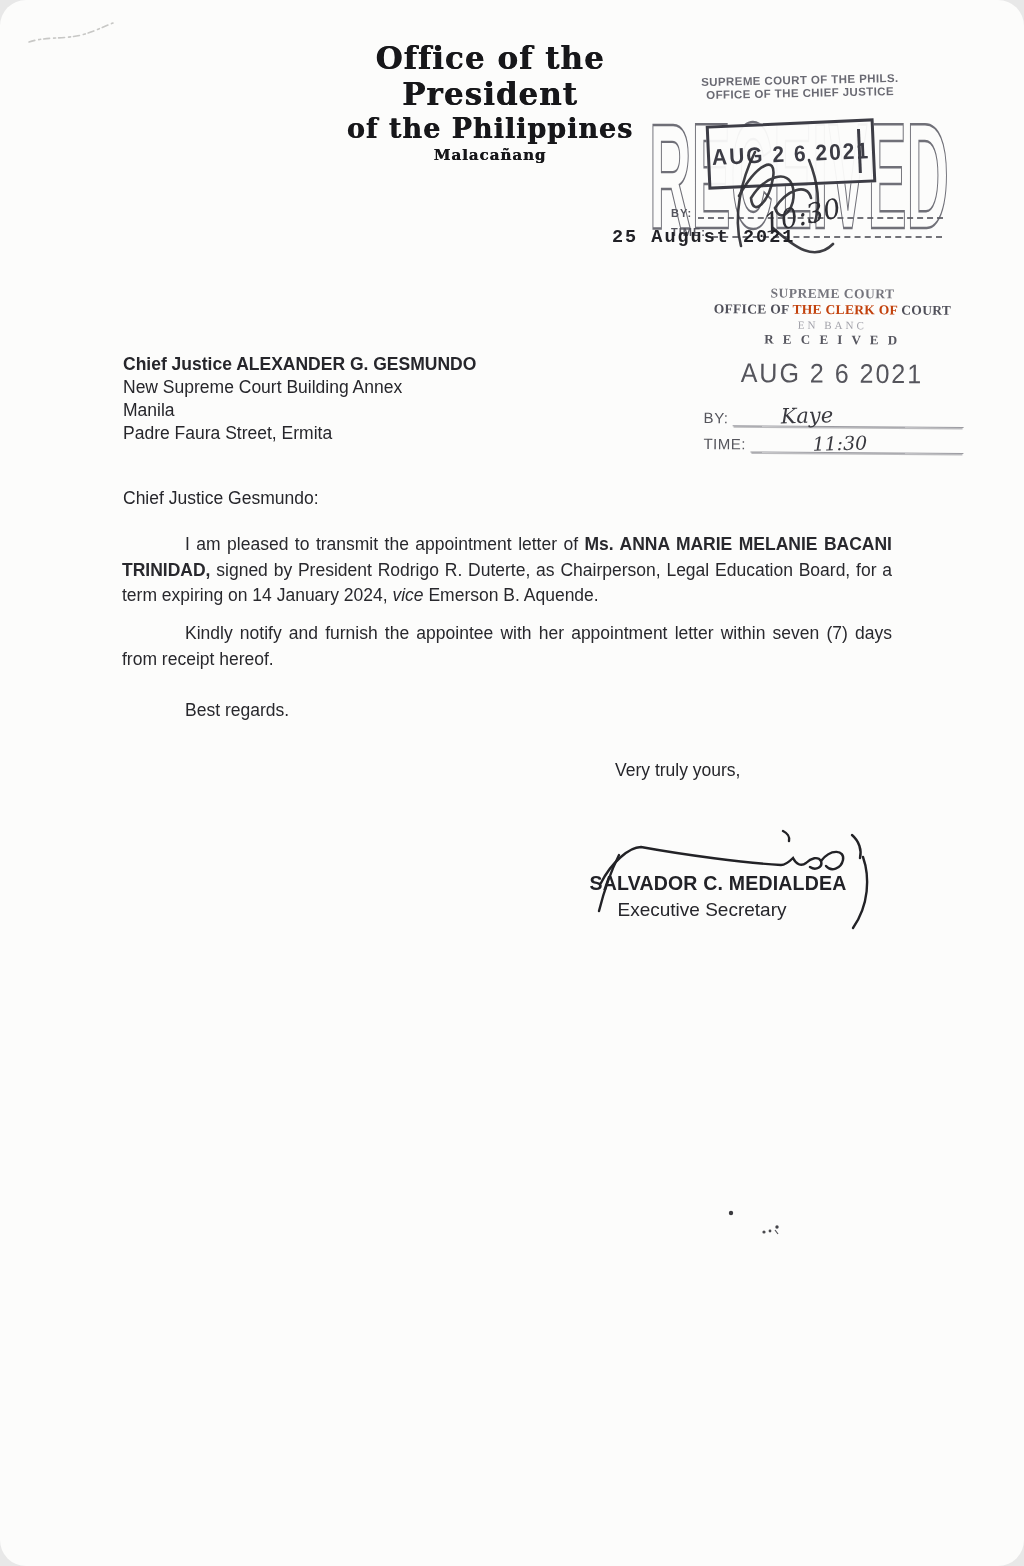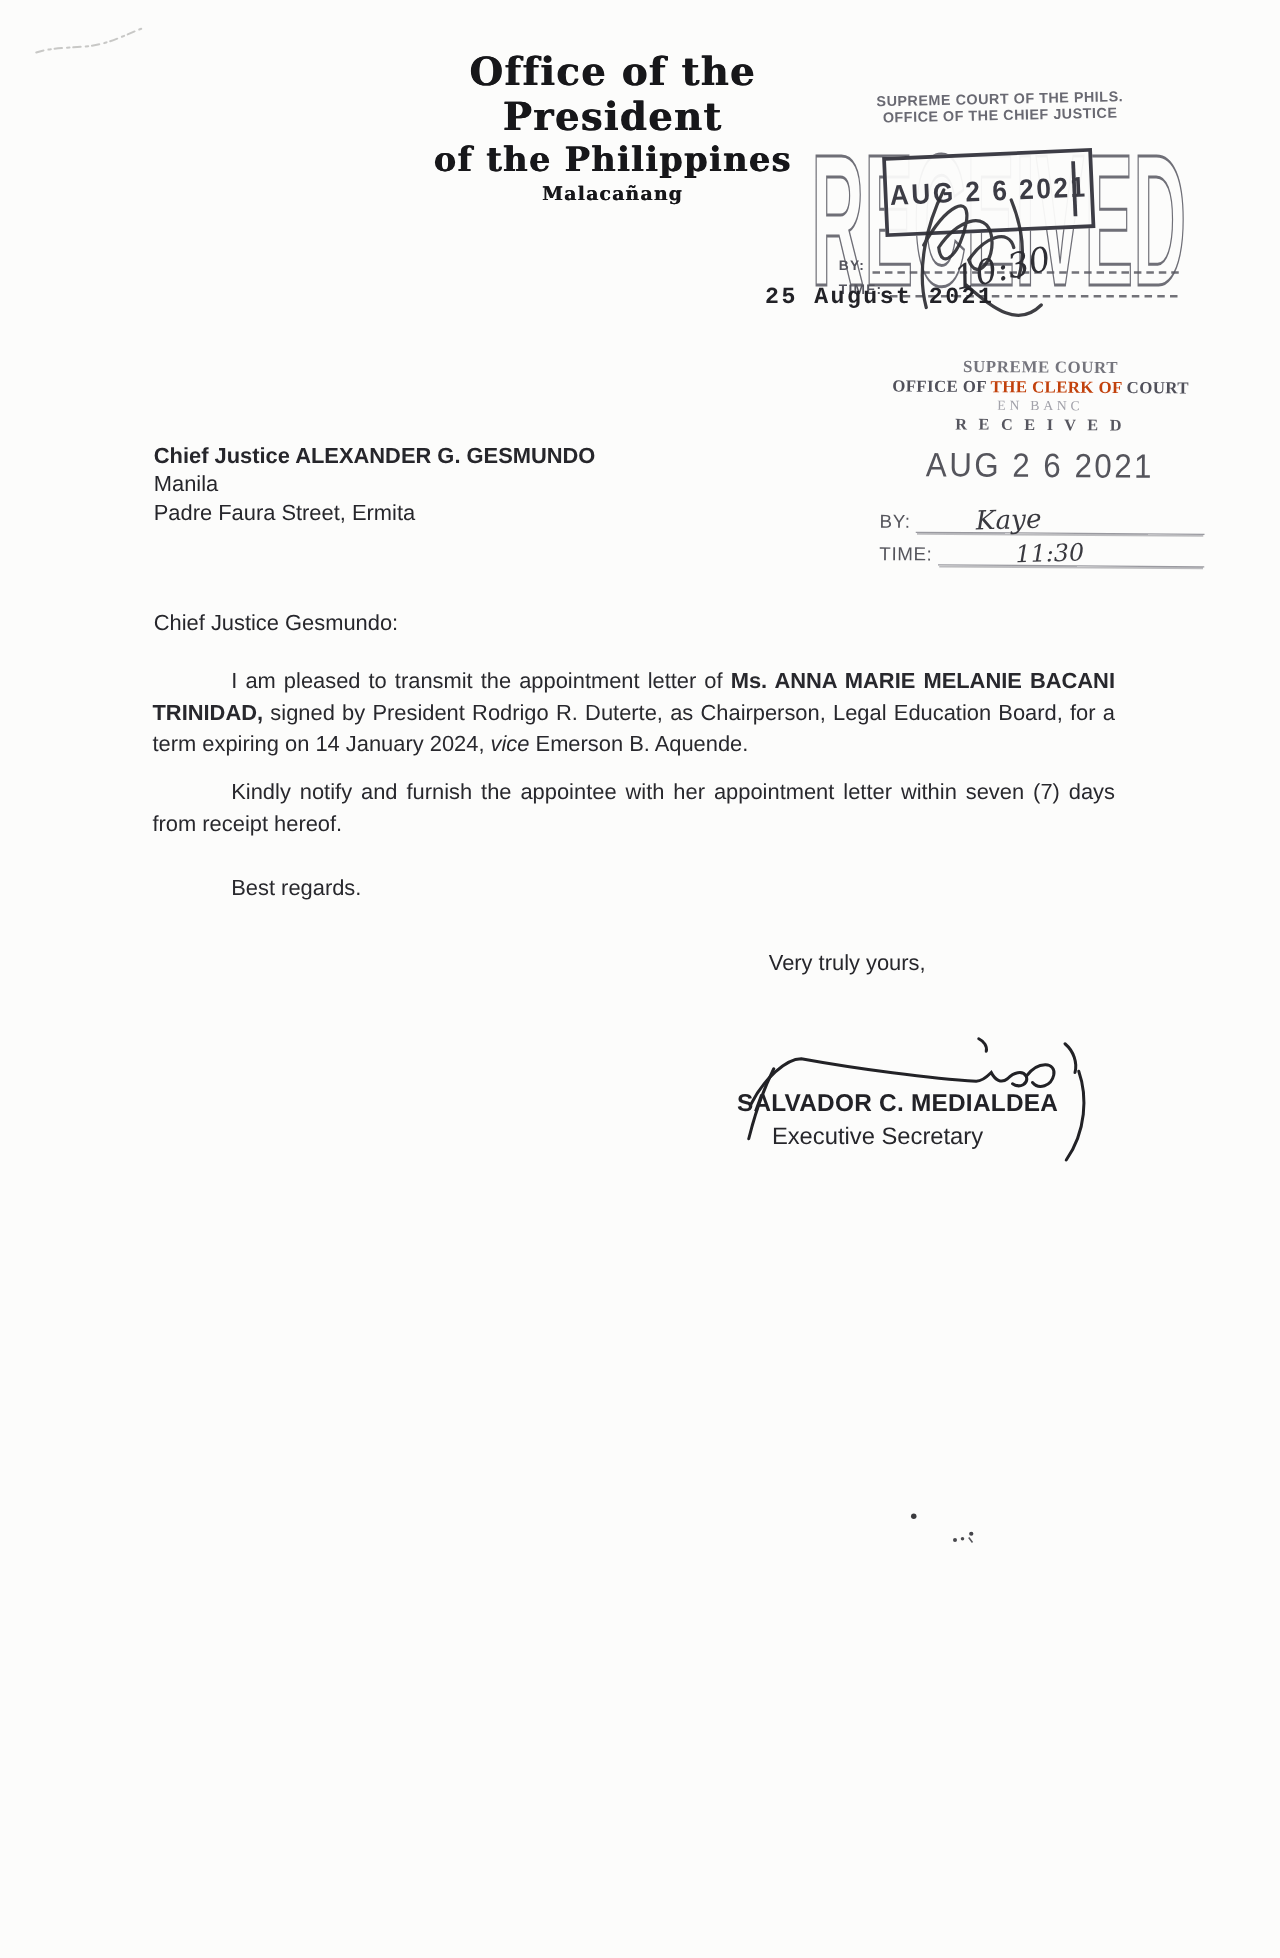--- a/index.html
+++ b/index.html
@@ -5,20 +5,21 @@
   * { margin:0; padding:0; box-sizing:border-box; }
   html,body { background:#e8e8e8; }
   .page {
     position:relative;
     width:1024px; height:1566px;
     margin:0 auto;
     background:#fcfcfb;
     overflow:hidden;
     font-family:"Liberation Sans", sans-serif;
     color:#26262b;
+    border-radius:26px;
   }
 
   
   .letterhead {
     position:absolute; left:290px; top:40px; width:400px;
     text-align:center; color:#17171a;
     font-family:"DejaVu Serif", serif; font-weight:bold;
   }
   .lh1 { font-size:31px; letter-spacing:1px; text-shadow:0.5px 0 currentColor; }
   .lh2 { font-size:27px; margin-top:1px; letter-spacing:1px; text-shadow:0.5px 0 currentColor; }
@@ -204,20 +205,21 @@
     <div class="ck-row ck-row-time">
       <span class="ck-label">TIME:</span>
       <span class="ck-fill">
         <span class="ck-handwritten">11:30</span>
       </span>
     </div>
   </div>
 
   <div class="recipient">
     <div class="r-name">Chief Justice ALEXANDER G. GESMUNDO</div>
+    <div>New Supreme Court Building Annex</div>
     <div>Manila</div>
     <div>Padre Faura Street, Ermita</div>
   </div>
 
   <div class="salutation">Chief Justice Gesmundo:</div>
 
   <p class="para p1"><span class="indent"></span><span>I am pleased to transmit the appointment letter of </span><span class="bold">Ms. ANNA MARIE MELANIE BACANI TRINIDAD,</span><span> signed by President Rodrigo R. Duterte, as Chairperson, Legal Education Board, for a term expiring on 14 January 2024, </span><span class="italic">vice</span><span> Emerson B. Aquende.</span></p>
 
   <p class="para p2"><span class="indent"></span><span>Kindly notify and furnish the appointee with her appointment letter within seven (7) days from receipt hereof.</span></p>
 

